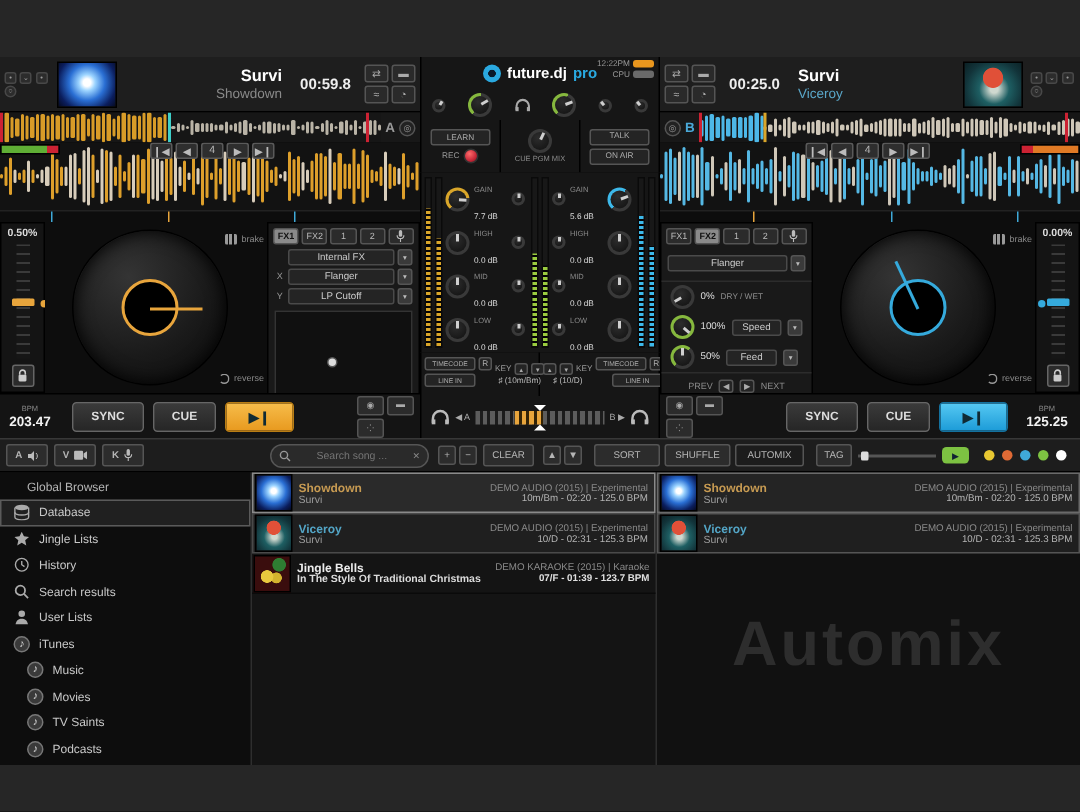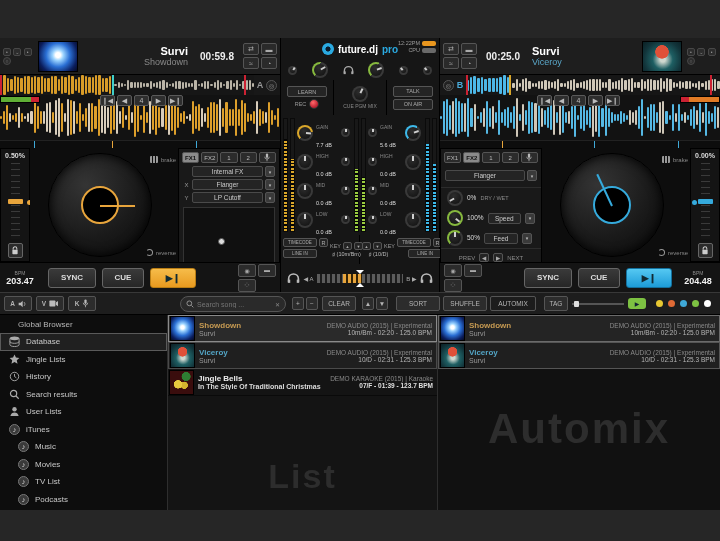--- a/index.html
+++ b/index.html
@@ -85,21 +85,21 @@
 .mrow{display:flex;align-items:center;justify-content:space-around}
 .mbtn{background:#242424;border:1px solid #555;border-radius:2px;color:#aaa;font-size:5.5px;display:flex;align-items:center;justify-content:center}
 .eqcell{display:flex;align-items:center;gap:3px;height:29px}
 .eqtxt{width:22px}
 .xbar{position:relative;height:9px;background:repeating-linear-gradient(to right,#5c5c5c 0 3px,#1c1c1c 3px 5px)}
 .xbar .oseg{position:absolute;left:30%;width:22%;top:0;bottom:0;background:repeating-linear-gradient(to right,#e8a53c 0 3px,#332306 3px 5px)}
 .xtri{position:absolute;left:50%;margin-left:-4px;width:0;height:0;border-left:4px solid rgba(0,0,0,0);border-right:4px solid rgba(0,0,0,0)}
 
 .tb{background:#1d1d1d;border-top:1px solid #383838;border-bottom:1px solid #000}
 .tbb{height:15px;background:#2c2c2c;border:1px solid #555;border-radius:2px;color:#b5b5b5;font-size:6.5px;display:flex;align-items:center;justify-content:center;gap:3px}
-.search{display:flex;align-items:center;gap:3px;background:#2a2a2a;border:1px solid #555;border-radius:8px;height:16px;padding:0 5px}
+.search{display:flex;align-items:center;gap:17px;background:#2a2a2a;border:1px solid #555;border-radius:8px;height:16px;padding:0 5px}
 .search input{flex:1;background:none;border:none;outline:none;color:#bbb;font-size:7px;font-family:"Liberation Sans",sans-serif;min-width:0}
 .dot{width:7px;height:7px;border-radius:50%;display:inline-block}
 
 .browser{background:#101010}
 .sb{background:#0d0d0d;border-right:1px solid #2e2e2e}
 .sbh{height:18px;display:flex;align-items:center;padding-left:18px;font-size:8px;color:#b5b5b5}
 .sbi{height:17.5px;display:flex;align-items:center;gap:6px;padding-left:8px;font-size:8px;color:#c8c8c8;border:1px solid rgba(0,0,0,0)}
 .sbi.ind{padding-left:17px}
 .sbi.sel{background:#202020;border:1px solid #5a5a5a}
 .sbi svg{flex:none}
@@ -904,21 +904,21 @@
       <span>⁘</span>
       <span style="visibility:hidden"></span>
     </div>
     <div style="display:flex;gap:6px;margin-left:auto">
       <span class="tbtn" style="width:48px">SYNC</span>
       <span class="tbtn" style="width:42px">CUE</span>
       <span class="tbtn playbtn" style="width:46px;background:linear-gradient(#55c8f2,#1d9cd8);border-color:#14719e">▶❙</span>
     </div>
     <div class="bpmbox" style="width:44px;margin-left:4px">
       <span class="bpml">BPM</span>
-          <span class="bpmv">204.48</span>
+          <span class="bpmv">125.25</span>
     </div>
   </div>
 
   <div class="ab tb" style="left:0;top:254px;width:720px;height:23px">
     <span class="tbb ab" style="left:4px;top:3px;width:28px">
           <b>A</b>
           <svg width="8" height="8" viewBox="0 0 12 12">
             <path d="M1 4h3l3-3v10L4 8H1z" fill="#bbb"></path>
             <path d="M9 3a4 4 0 0 1 0 6" stroke="#bbb" fill="none"></path>
           </svg>
@@ -1013,21 +1013,21 @@
       <div class="sbi ind">
         <span class="noteic">♪</span>
         <span>Music</span>
       </div>
       <div class="sbi ind">
         <span class="noteic">♪</span>
         <span>Movies</span>
       </div>
       <div class="sbi ind">
         <span class="noteic">♪</span>
-        <span>TV List</span>
+        <span>TV Saints</span>
       </div>
       <div class="sbi ind">
         <span class="noteic">♪</span>
         <span>Podcasts</span>
       </div>
     </div>
 
     <div style="position:relative;width:270px;background:#141414;border-right:1px solid #2e2e2e">
       <div class="lrow" style="background:#2a2a2a;border:1px solid #8a8a8a">
         <span class="lthumb art-star"></span>
@@ -1055,21 +1055,20 @@
         <span class="lthumb art-bells"></span>
         <div class="lmain">
           <div class="lt" style="color:#ececec">Jingle Bells</div>
           <div class="ls" style="color:#dcdcdc;font-weight:bold">In The Style Of Traditional Christmas</div>
         </div>
         <div class="lmeta">
               <div>DEMO KARAOKE (2015) | Karaoke</div>
               <div class="m2" style="color:#e0e0e0;font-weight:bold">07/F - 01:39 - 123.7 BPM</div>
             </div>
       </div>
-      <div class="wmark" style="bottom:14px;font-size:34px">List</div>
     </div>
 
     <div style="position:relative;flex:1;background:#111">
       <div class="lrow" style="background:#242424;border:1px solid #6a6a6a">
         <span class="lthumb art-star"></span>
         <div class="lmain">
           <div class="lt" style="color:#c69a52">Showdown</div>
           <div class="ls">Survi</div>
         </div>
         <div class="lmeta">

